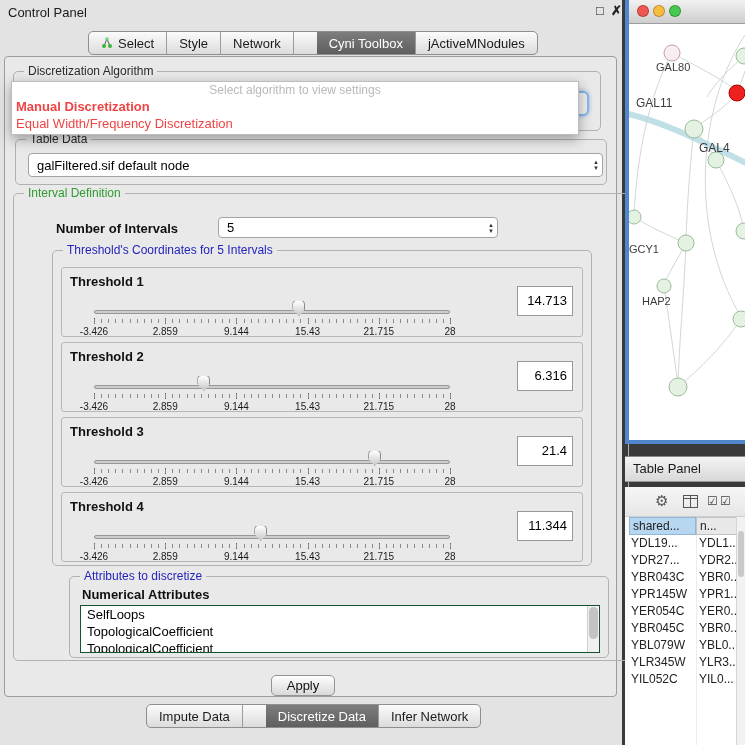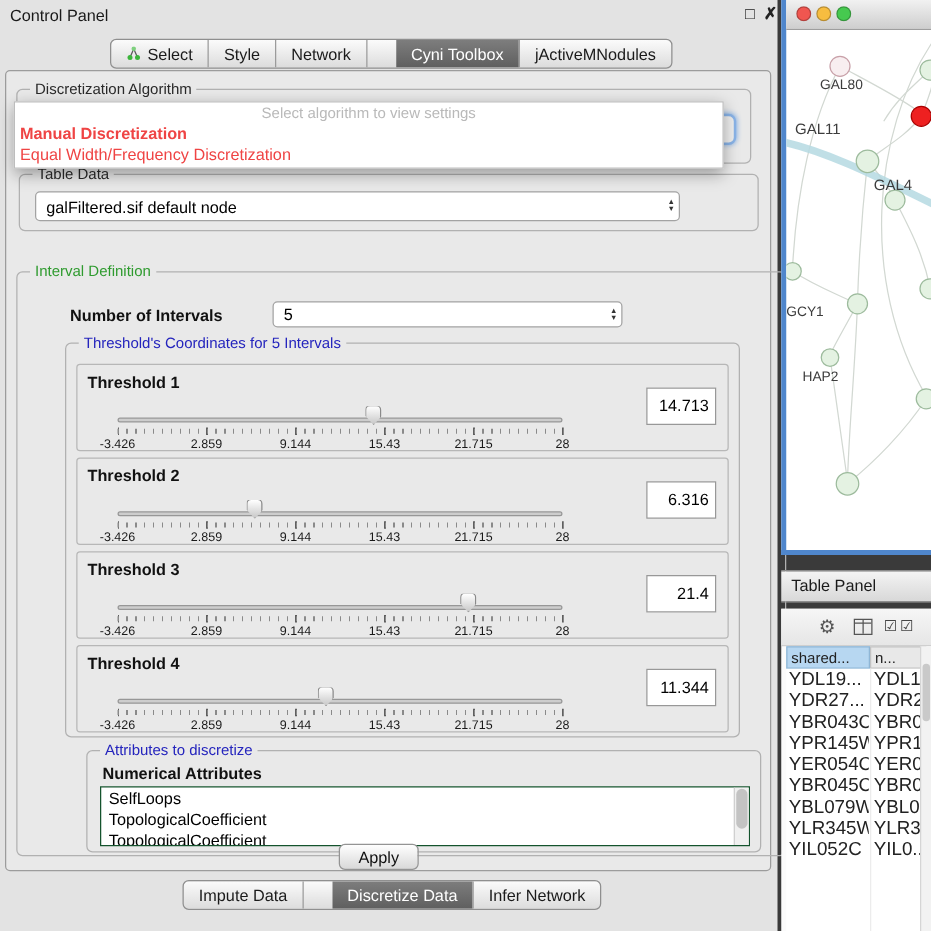--- a/index.html
+++ b/index.html
@@ -32,23 +32,23 @@
   #algo-popup { position:absolute; left:6px; top:24px; width:568px; height:54px; z-index:6; background:#fff; border:1px solid #bdbdbd; box-shadow:0 4px 12px rgba(0,0,0,.35); }
   .popup-ph { height:16px; line-height:16px; text-align:center; color:#b9b9b9; font-size:12px; }
   .popup-opt { height:17px; line-height:17px; font-size:13px; padding-left:4px; color:#ef4444; }
   .popup-opt.first { font-weight:bold; }
   #combo-stub { position:absolute; left:558px; top:34px; width:26px; height:25px; z-index:5; background:#efefef; border:2px solid #8ab4e8; border-radius:6px; box-shadow:0 0 4px #8ab4e8; display:flex; flex-direction:column; align-items:center; justify-content:center; font-size:6px; line-height:6px; color:#333; }
 
   #tabledata-group { left:10px; top:82px; width:592px; height:46px; }
   .combo { position:absolute; background:#fff; border:1px solid #a3a3a3; border-radius:4px; font-size:13px; color:#000; }
   .combo .val { position:absolute; left:8px; top:0; bottom:0; display:flex; align-items:center; white-space:nowrap; }
   .stepper { position:absolute; right:3px; top:0; bottom:0; display:flex; flex-direction:column; justify-content:center; align-items:center; font-size:6px; line-height:6px; color:#333; }
-  #tabledata-combo { left:12px; top:13px; width:516px; height:24px; }
-
-  #interval-group { left:8px; top:136px; width:616px; height:468px;margin-top:24px; }
+  #tabledata-combo { left:12px; top:13px; width:575px; height:24px; }
+
+  #interval-group { left:8px; top:136px; width:616px; height:468px; }
   #ni-label { position:absolute; left:42px; top:27px; font-size:13px; font-weight:bold; color:#111; }
   #ni-combo { left:204px; top:23px; width:280px; height:21px; }
 
   #thr-group { position:absolute; left:38px; top:56px; width:540px; height:316px; border:1px solid #b1b1b1; border-radius:5px; }
   .th-panel { position:absolute; left:8px; width:522px; height:70px; background:#e9e9e9; border:1px solid #b7b7b7; border-radius:3px; }
   .th-label { position:absolute; left:8px; top:6px; font-weight:bold; font-size:13px; color:#111; }
   .rail { position:absolute; left:32px; top:0; width:356px; height:70px; }
   .track { position:absolute; left:0; top:42px; width:100%; height:4px; background:#cdcdcd; border:1px solid #979797; border-radius:2px; }
   .ticks-minor { position:absolute; left:0; top:51px; width:357px; height:4px; background:repeating-linear-gradient(90deg,#8a8a8a 0 1px,transparent 1px 7.12px); }
   .ticks-major { position:absolute; left:0; top:50px; width:357px; height:6px; background:repeating-linear-gradient(90deg,#5f5f5f 0 1px,transparent 1px 71.2px); }
@@ -85,21 +85,21 @@
   .cols-icon::after { content:""; position:absolute; left:0; right:0; top:2px; height:1px; background:#555; }
   .check-ico { position:absolute; top:7px; font-size:12px; color:#444; }
   #chk1 { left:82px; } #chk2 { left:95px; }
   #tw-head { position:absolute; left:4px; top:30px; height:18px; }
   .hcell { position:absolute; top:0; height:18px; font-size:12px; line-height:16px; padding-left:3px; color:#222; overflow:hidden; white-space:nowrap; }
   .h0 { left:0; width:67px; background:#b7d7f1; border:1px solid #8fb6d6; }
   .h1 { left:67px; width:45px; background:#e8e8e8; border:1px solid #c2c2c2; }
   #tw-body { position:absolute; left:4px; top:48px; width:112px; bottom:0; background:#fff; }
   #tw-body::before { content:""; position:absolute; left:67px; top:0; bottom:0; width:1px; background:#ececec; }
   .trow { position:relative; height:17px; }
-  .tc { position:absolute; top:0; font-size:15px; line-height:17px; color:#222; overflow:hidden; white-space:nowrap; }
+  .tc { position:absolute; top:0; font-size:12px; line-height:17px; color:#222; overflow:hidden; white-space:nowrap; }
   .tc0 { left:2px; width:64px; }
   .tc1 { left:70px; width:40px; }
   #tw-scroll { position:absolute; right:0; top:30px; bottom:0; width:9px; background:#f2f2f2; border-left:1px solid #d5d5d5; }
   #tw-scroll .sthumb { position:absolute; top:14px; left:1px; width:6px; height:46px; background:#c9c9c9; border-radius:4px; }
 </style>
 </head>
 <body>
 
 <div class="cp">
   <div class="cp-title">Control Panel</div>

